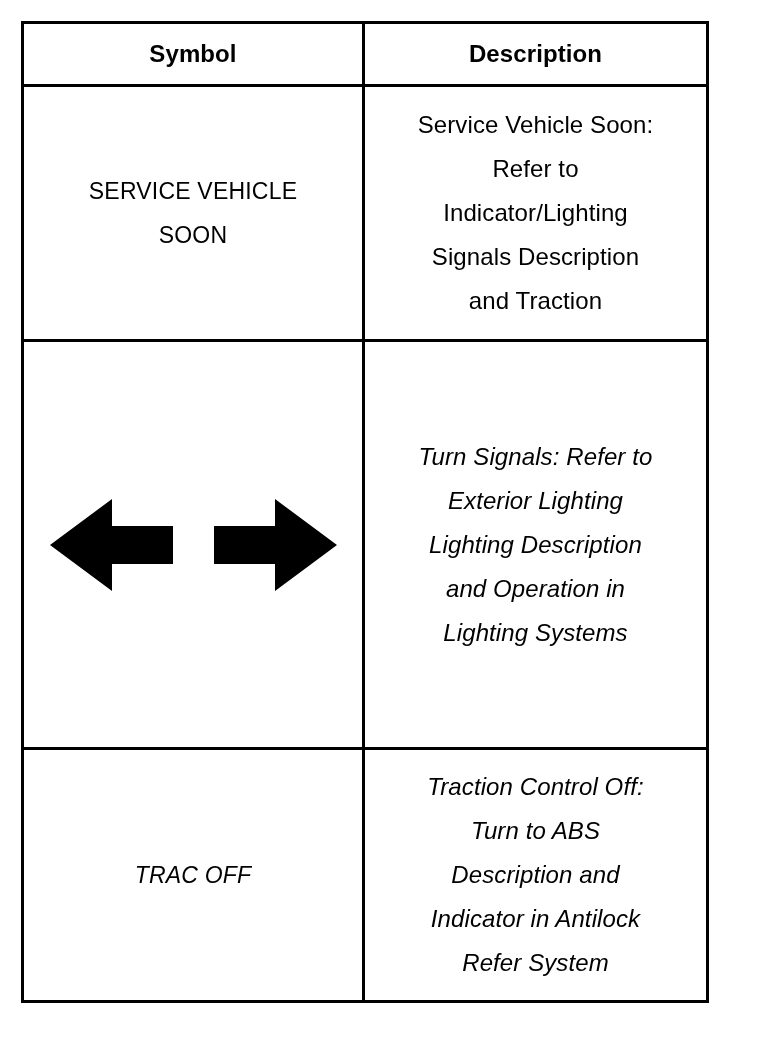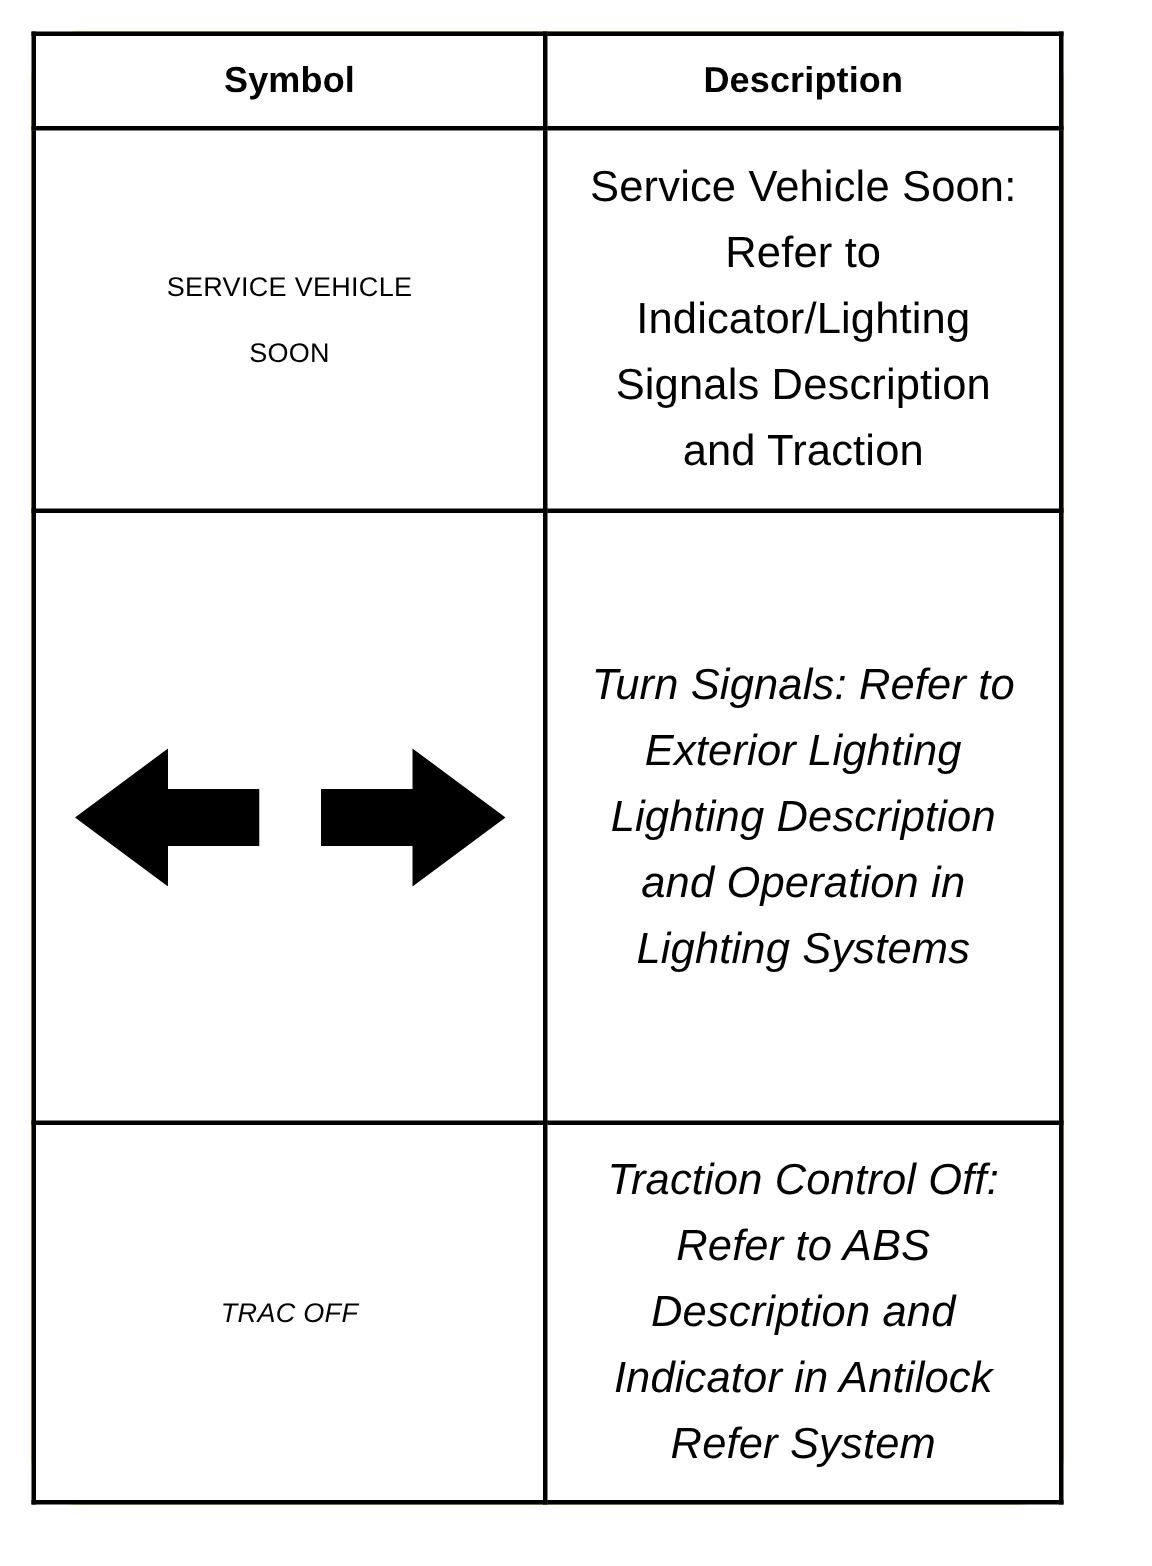--- a/index.html
+++ b/index.html
@@ -18,22 +18,21 @@
   }
 
   .symbol-table {
     position: absolute;
     left: 21px;
     top: 21px;
     width: 685px;
     height: 967px;
     border-collapse: collapse;
     table-layout: fixed;
-    background: #eab308;
-    border-radius: 29px;
+    background: #c2410c;
   }
 
   .symbol-table td,
   .symbol-table th {
     border: 3px solid #000000;
     padding: 0;
     margin: 0;
     vertical-align: middle;
     text-align: center;
     background: #ffffff;
@@ -50,29 +49,29 @@
     letter-spacing: 0.1px;
   }
 
   
   .row-service td { height: 252px; }
   .row-turn    td { height: 405px; font-style: italic; }
   .row-trac    td { height: 250px; font-style: italic; }
 
   
   .sym-text {
-    font-size: 18px;
+    font-size: 23px;
     font-weight: normal;
     line-height: 44px;
     letter-spacing: 0.2px;
     padding: 0 14px;
   }
 
   .desc-text {
-    font-size: 29px;
+    font-size: 24px;
     font-weight: normal;
     line-height: 44px;
     letter-spacing: 0.1px;
     padding: 0 14px;
   }
 
   .desc-text .line,
   .sym-text .line {
     display: block;
     white-space: nowrap;
@@ -152,21 +151,21 @@
 
     <tr class="row-trac">
       <td>
         <div class="sym-text">
           <span class="line">TRAC OFF</span>
         </div>
       </td>
       <td>
         <div class="desc-text">
           <span class="line">Traction Control Off:</span>
-          <span class="line">Refer to ABS</span>
+          <span class="line">Turn to ABS</span>
           <span class="line">Description and</span>
           <span class="line">Indicator in Antilock</span>
           <span class="line">Refer System</span>
         </div>
       </td>
     </tr>
   </tbody>
 </table>
 
 </body></html>

